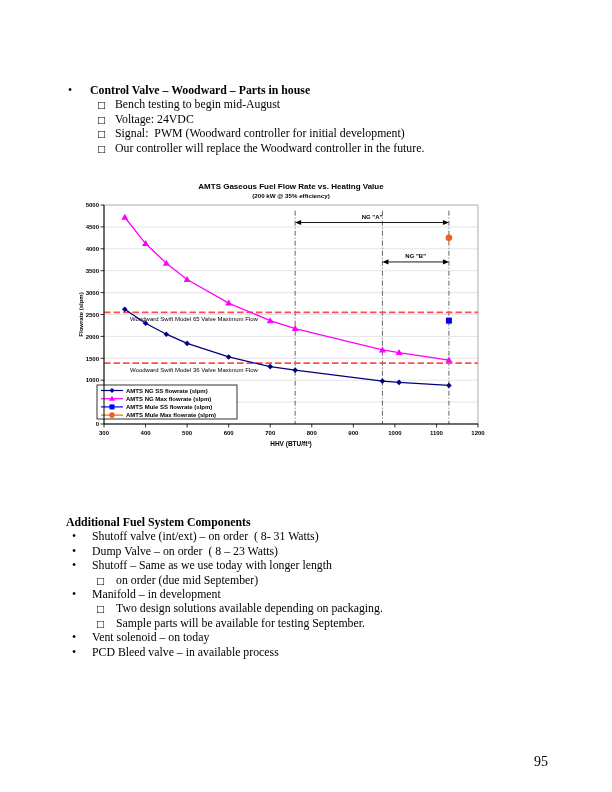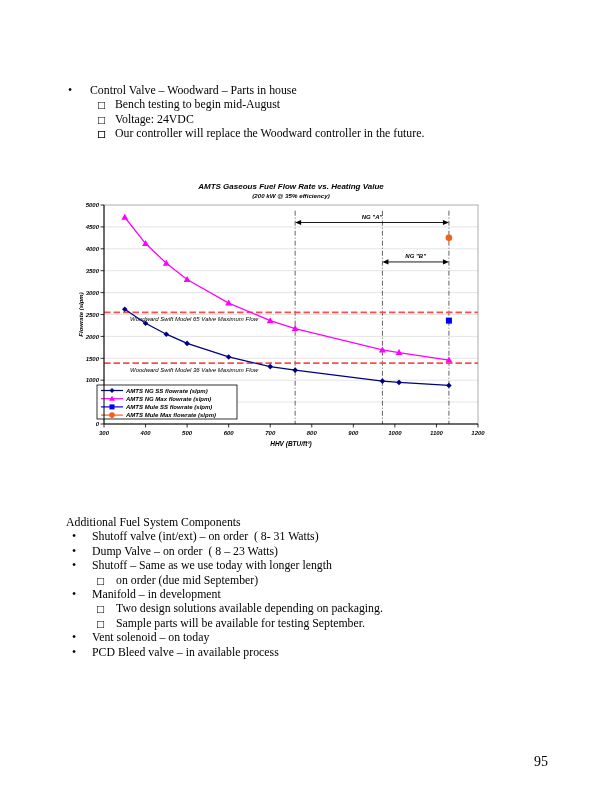--- a/index.html
+++ b/index.html
@@ -2,38 +2,38 @@
 <html><head>
 <meta charset="utf-8">
 <style>
   html,body{margin:0;padding:0;background:#e8e8e8;}
   .page{
     position:relative;width:612px;height:792px;background:#ffffff;
     font-family:"Liberation Serif","DejaVu Serif",serif;color:#000;
     overflow:hidden;margin:0 auto;
   }
   .txt{white-space:pre-wrap;}
-  .bold{font-weight:normal;}
+  .bold{font-weight:bold;}
   .row{position:relative;line-height:14.4px;font-size:11.8px;}
   .mk{position:absolute;top:0;}
   
   .top-section{position:absolute;left:66px;top:83px;width:490px;}
   .top-section .lvl0{padding-left:24px;}
   .top-section .lvl0 .mk{left:2px;}
   .top-section .lvl1{padding-left:49px;}
   .top-section .lvl1 .mk{left:31px;top:1px;font-size:9.5px;font-family:"DejaVu Sans",sans-serif;}
   
   .bottom-section{position:absolute;left:66px;top:470px;width:500px;}
   .bottom-section .title-row{padding-left:0;margin-top:45px;}
   .bottom-section .lvl1{padding-left:26px;}
   .bottom-section .lvl1 .mk{left:6px;}
   .bottom-section .lvl2{padding-left:50px;}
   .bottom-section .lvl2 .mk{left:30px;top:1px;font-size:9.5px;font-family:"DejaVu Sans",sans-serif;}
   
-  .chart-wrap{position:absolute;left:75px;top:176px;width:470px;height:282px;font-style:italic;}
+  .chart-wrap{position:absolute;left:75px;top:176px;width:470px;height:282px;}
   svg text{font-family:"Liberation Sans","DejaVu Sans",sans-serif;fill:#000;}
   
   .page-number{position:absolute;left:534px;top:754px;font-size:14px;}
 </style>
 </head>
 <body>
 
 <div class="page">
 
   <div class="top-section">
@@ -44,20 +44,21 @@
     <div class="row lvl1">
       <span class="mk">□</span>
       <span class="txt">Bench testing to begin mid-August</span>
     </div>
     <div class="row lvl1">
       <span class="mk">□</span>
       <span class="txt">Voltage: 24VDC</span>
     </div>
     <div class="row lvl1">
       <span class="mk">□</span>
+      <span class="txt">Signal:  PWM (Woodward controller for initial development)</span>
     </div>
     <div class="row lvl1">
       <span class="mk">□</span>
       <span class="txt">Our controller will replace the Woodward controller in the future.</span>
     </div>
   </div>
 
   <div class="chart-wrap">
     <svg id="chart-svg" width="470" height="282" viewBox="0 0 470 282">
         <line x1="29" y1="226.1" x2="403" y2="226.1" stroke="#DADADA" stroke-width="0.7"></line>

